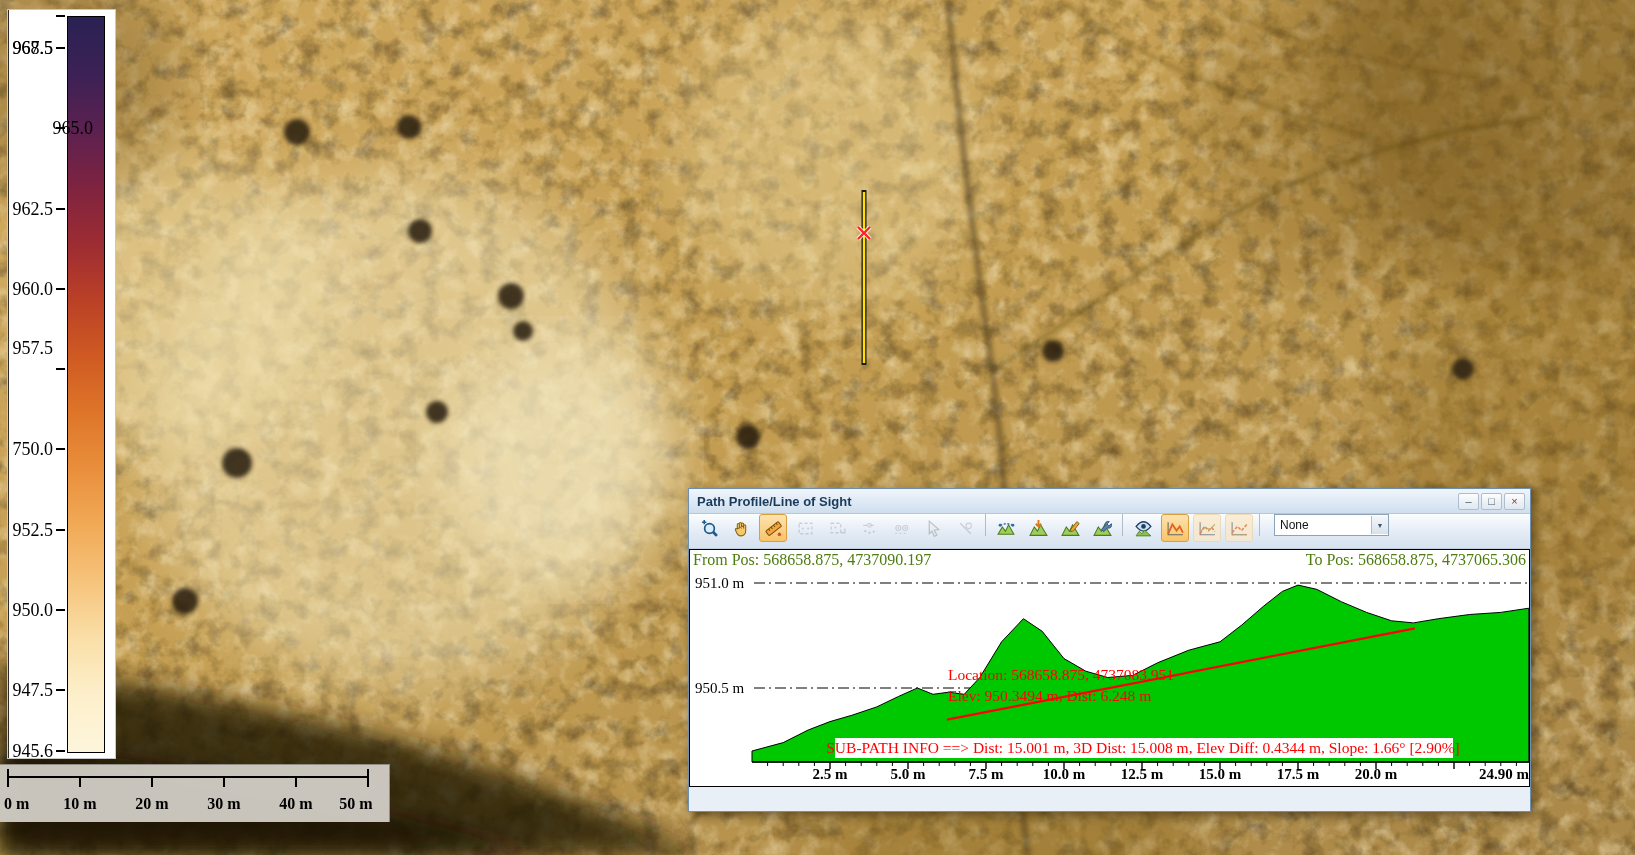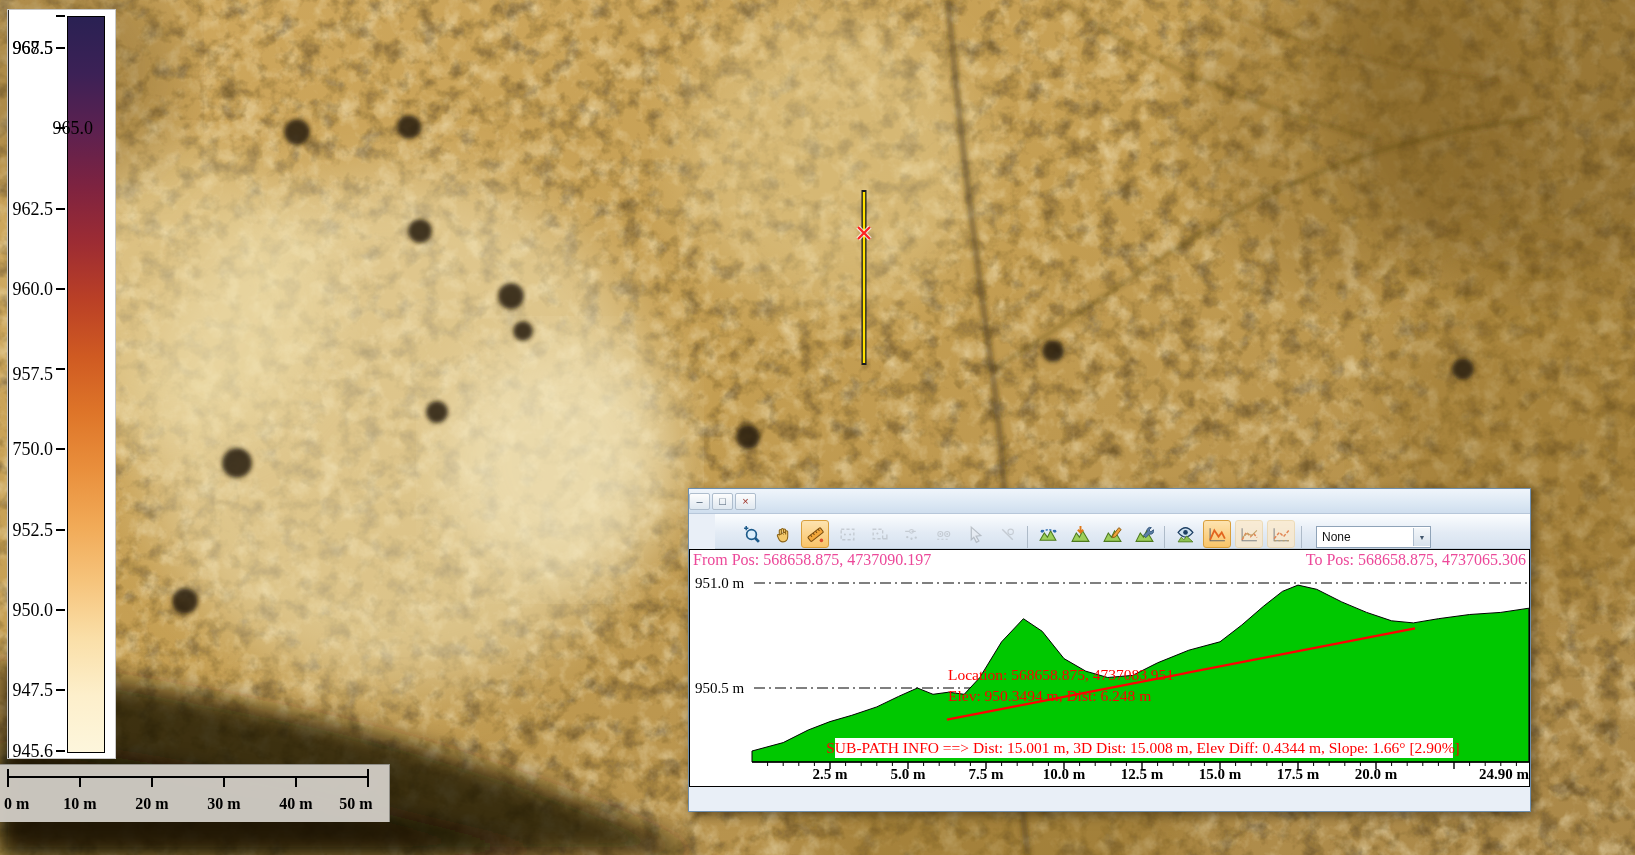--- a/index.html
+++ b/index.html
@@ -29,37 +29,37 @@
             background:linear-gradient(#f0f5fb,#dce8f4 60%,#cfdeee);border-bottom:1px solid #b7c7da;}
   .title{font-size:13px;font-weight:bold;color:#1a3a5c;padding-left:8px;flex:1;}
   .winbtns{display:flex;gap:2px;padding-right:5px;}
   .winbtn{width:19px;height:15px;display:flex;align-items:center;justify-content:center;
           font-size:11px;color:#44596e;background:linear-gradient(#fdfdfd,#dfe8f0);
           border:1px solid #aebdcd;border-radius:2px;cursor:pointer;line-height:1;}
   .winbtn.close{color:#9c2f24;}
   .menubar{height:26px;display:flex;align-items:center;gap:4px;background:#f2f6fb;
            border-bottom:1px solid #dbe4ee;padding-left:6px;}
   .menu-item{font-size:12.5px;color:#1f1f1f;padding:4px 9px;cursor:pointer;border-radius:2px;}
-  .toolbar{height:34px;display:flex;align-items:flex-end;background:linear-gradient(#fbfdfe,#e3ebf5 55%,#d6e2ef);
-           border-bottom:1px solid #c2cfdd;padding-left:20px;margin-left:26px;}
+  .toolbar{height:34px;display:flex;align-items:flex-start;background:linear-gradient(#fbfdfe,#e3ebf5 55%,#d6e2ef);
+           border-bottom:1px solid #c2cfdd;padding-left:4px;}
   .tb-btn{width:26px;height:26px;margin:0 2px;display:flex;align-items:center;justify-content:center;
           border-radius:3px;cursor:pointer;border:1px solid transparent;}
   .tb-btn svg{width:19px;height:19px;}
   .tb-btn.active{background:linear-gradient(#fde3b0,#f9c468);border-color:#d99f3c;}
   .tb-btn.dimmed{background:#fbe8c8;border-color:#ecd3a4;opacity:.75;}
   .tb-btn.disabled{opacity:.45;filter:grayscale(60%);}
   .tb-sep{width:1px;height:22px;background:#aebbc9;margin:0 4px;}
   .dropdown{margin-left:10px;width:113px;height:20px;background:#fff;border:1px solid #8fa3b8;
             display:flex;align-items:center;cursor:pointer;}
   .dropdown .val{flex:1;font-size:12px;color:#111;padding-left:5px;}
   .dd-arrow{width:16px;height:18px;background:linear-gradient(#f4f7fa,#d8e2ec);border-left:1px solid #aebdcd;
             display:flex;align-items:center;justify-content:center;font-size:7px;color:#41566b;}
   .chart-wrap{height:238px;box-sizing:border-box;background:#fff;border:1px solid #000;}
   .fromto{height:20px;display:flex;justify-content:space-between;align-items:center;padding:0 3px;
-          font-family:"Liberation Serif","DejaVu Serif",serif;font-size:16px;color:#ec4899;}
+          font-family:"Liberation Serif","DejaVu Serif",serif;font-size:16px;color:#4d7c0f;}
   .grid-line{stroke:#000;stroke-width:1.2;stroke-dasharray:11 4 2 4;fill:none;}
   .glabel{font-family:"Liberation Serif","DejaVu Serif",serif;font-size:15px;fill:#000;}
   .xlab{font-family:"Liberation Serif","DejaVu Serif",serif;font-size:15px;font-weight:bold;fill:#000;}
   .red-ann{font-family:"Liberation Serif","DejaVu Serif",serif;font-size:15.5px;fill:#ff0000;}
   .sb-label{font-family:"Liberation Serif","DejaVu Serif",serif;font-size:16px;font-weight:600;fill:#000;}
 </style>
 </head>
 <body>
 
 <div class="screen">
@@ -149,21 +149,21 @@
         <div class="cb-label" style="top: -5px; margin-top: 32px;">968.5</div>
         <div class="cb-dash" style="top: 5px;"></div>
         <div class="cb-label" style="top: 27.0961px;">967.5</div>
         <div class="cb-dash" style="top: 37.0961px;"></div>
         <div class="cb-label" style="top: 107.336px; padding-left: 40px;">965.0</div>
         <div class="cb-dash" style="top: 117.336px;"></div>
         <div class="cb-label" style="top: 187.576px;">962.5</div>
         <div class="cb-dash" style="top: 197.576px;"></div>
         <div class="cb-label" style="top: 267.817px;">960.0</div>
         <div class="cb-dash" style="top: 277.817px;"></div>
-        <div class="cb-label" style="top: 353px;">957.5</div>
+        <div class="cb-label" style="top: 327px;">957.5</div>
         <div class="cb-dash" style="top: 358.057px;"></div>
         <div class="cb-label" style="top: 428.297px;">750.0</div>
         <div class="cb-dash" style="top: 438.297px;"></div>
         <div class="cb-label" style="top: 508.537px; font-family: Liberation Serif, serif;">952.5</div>
         <div class="cb-dash" style="top: 518.537px;"></div>
         <div class="cb-label" style="top: 588.777px;">950.0</div>
         <div class="cb-dash" style="top: 598.777px;"></div>
         <div class="cb-label" style="top: 669.017px;">947.5</div>
         <div class="cb-dash" style="top: 679.017px;"></div>
         <div class="cb-label" style="top: 730px;">945.6</div>
@@ -185,20 +185,21 @@
         <text x="152" y="44" text-anchor="middle" class="sb-label">20 m</text>
         <text x="224" y="44" text-anchor="middle" class="sb-label">30 m</text>
         <text x="296" y="44" text-anchor="middle" class="sb-label">40 m</text>
         <text x="356" y="44" text-anchor="middle" class="sb-label">50 m</text>
       </svg>
   </div>
 
   <div class="dialog">
 
     <div class="titlebar">
+      <div class="title">Path Profile/Line of Sight</div>
       <div class="winbtns">
         <span class="winbtn">–</span>
         <span class="winbtn">□</span>
         <span class="winbtn close">×</span>
       </div>
     </div>
 
 
     <div class="toolbar">
       <div class="tb-btn normal">

